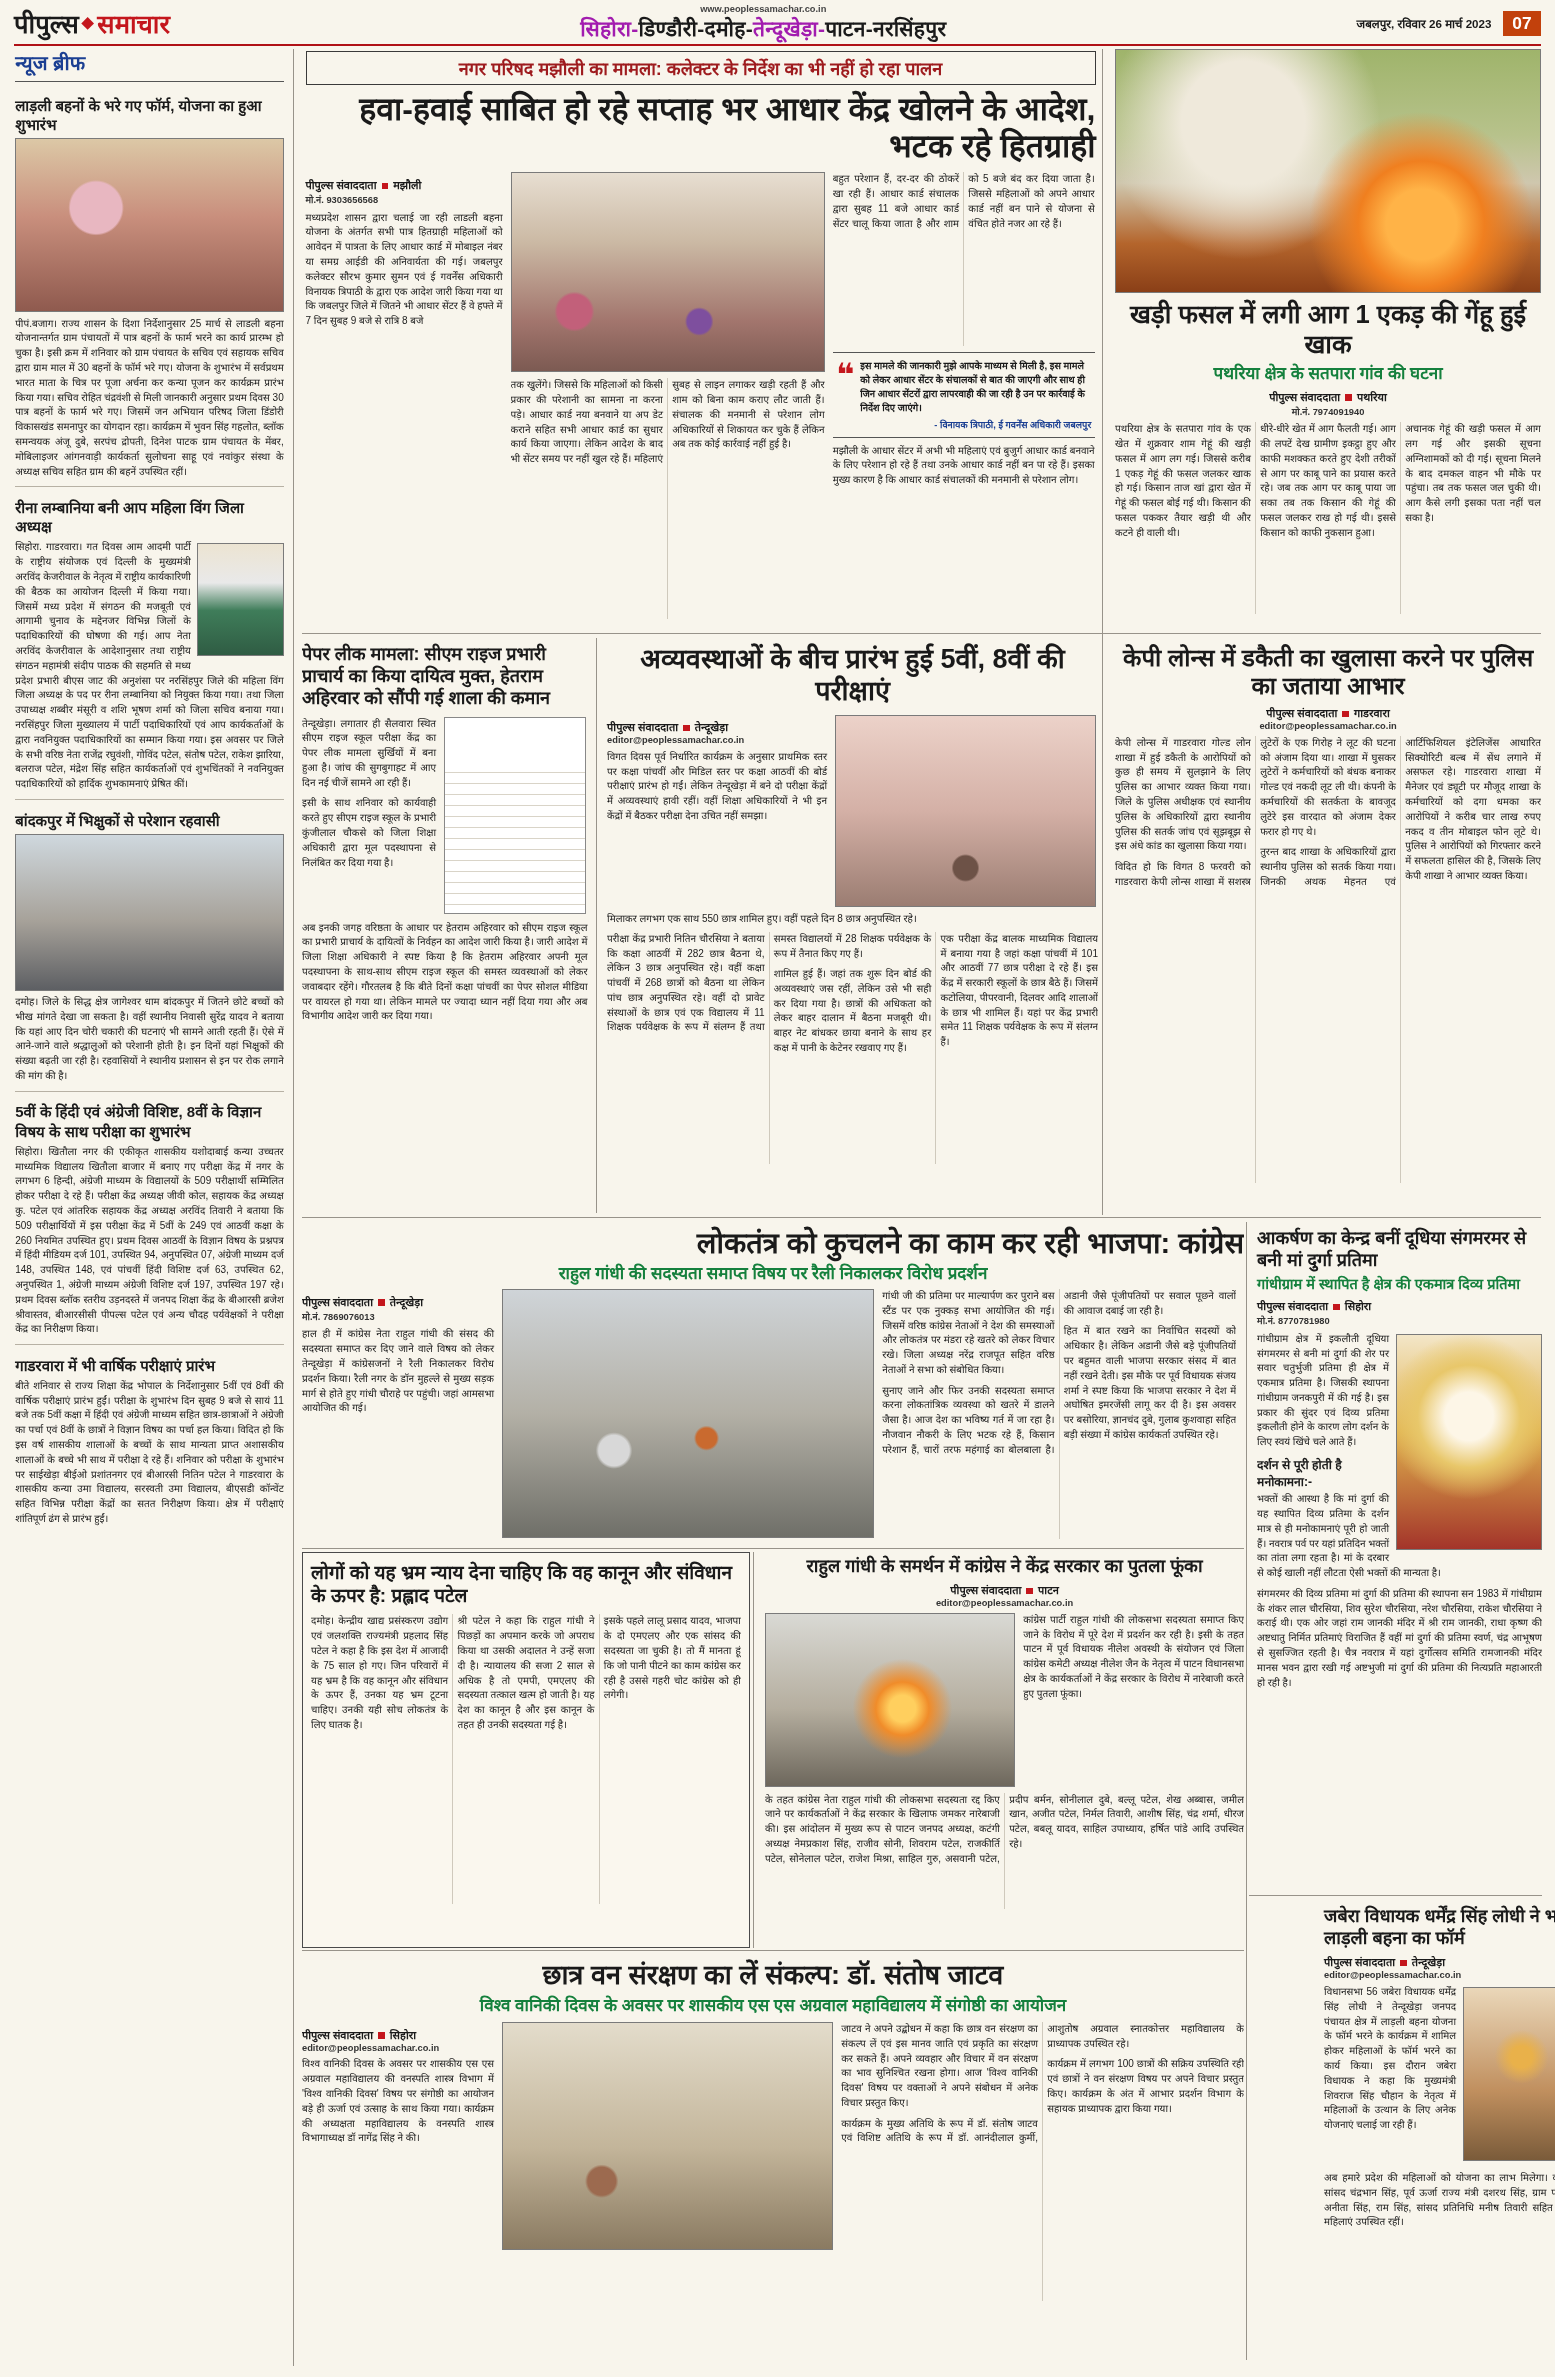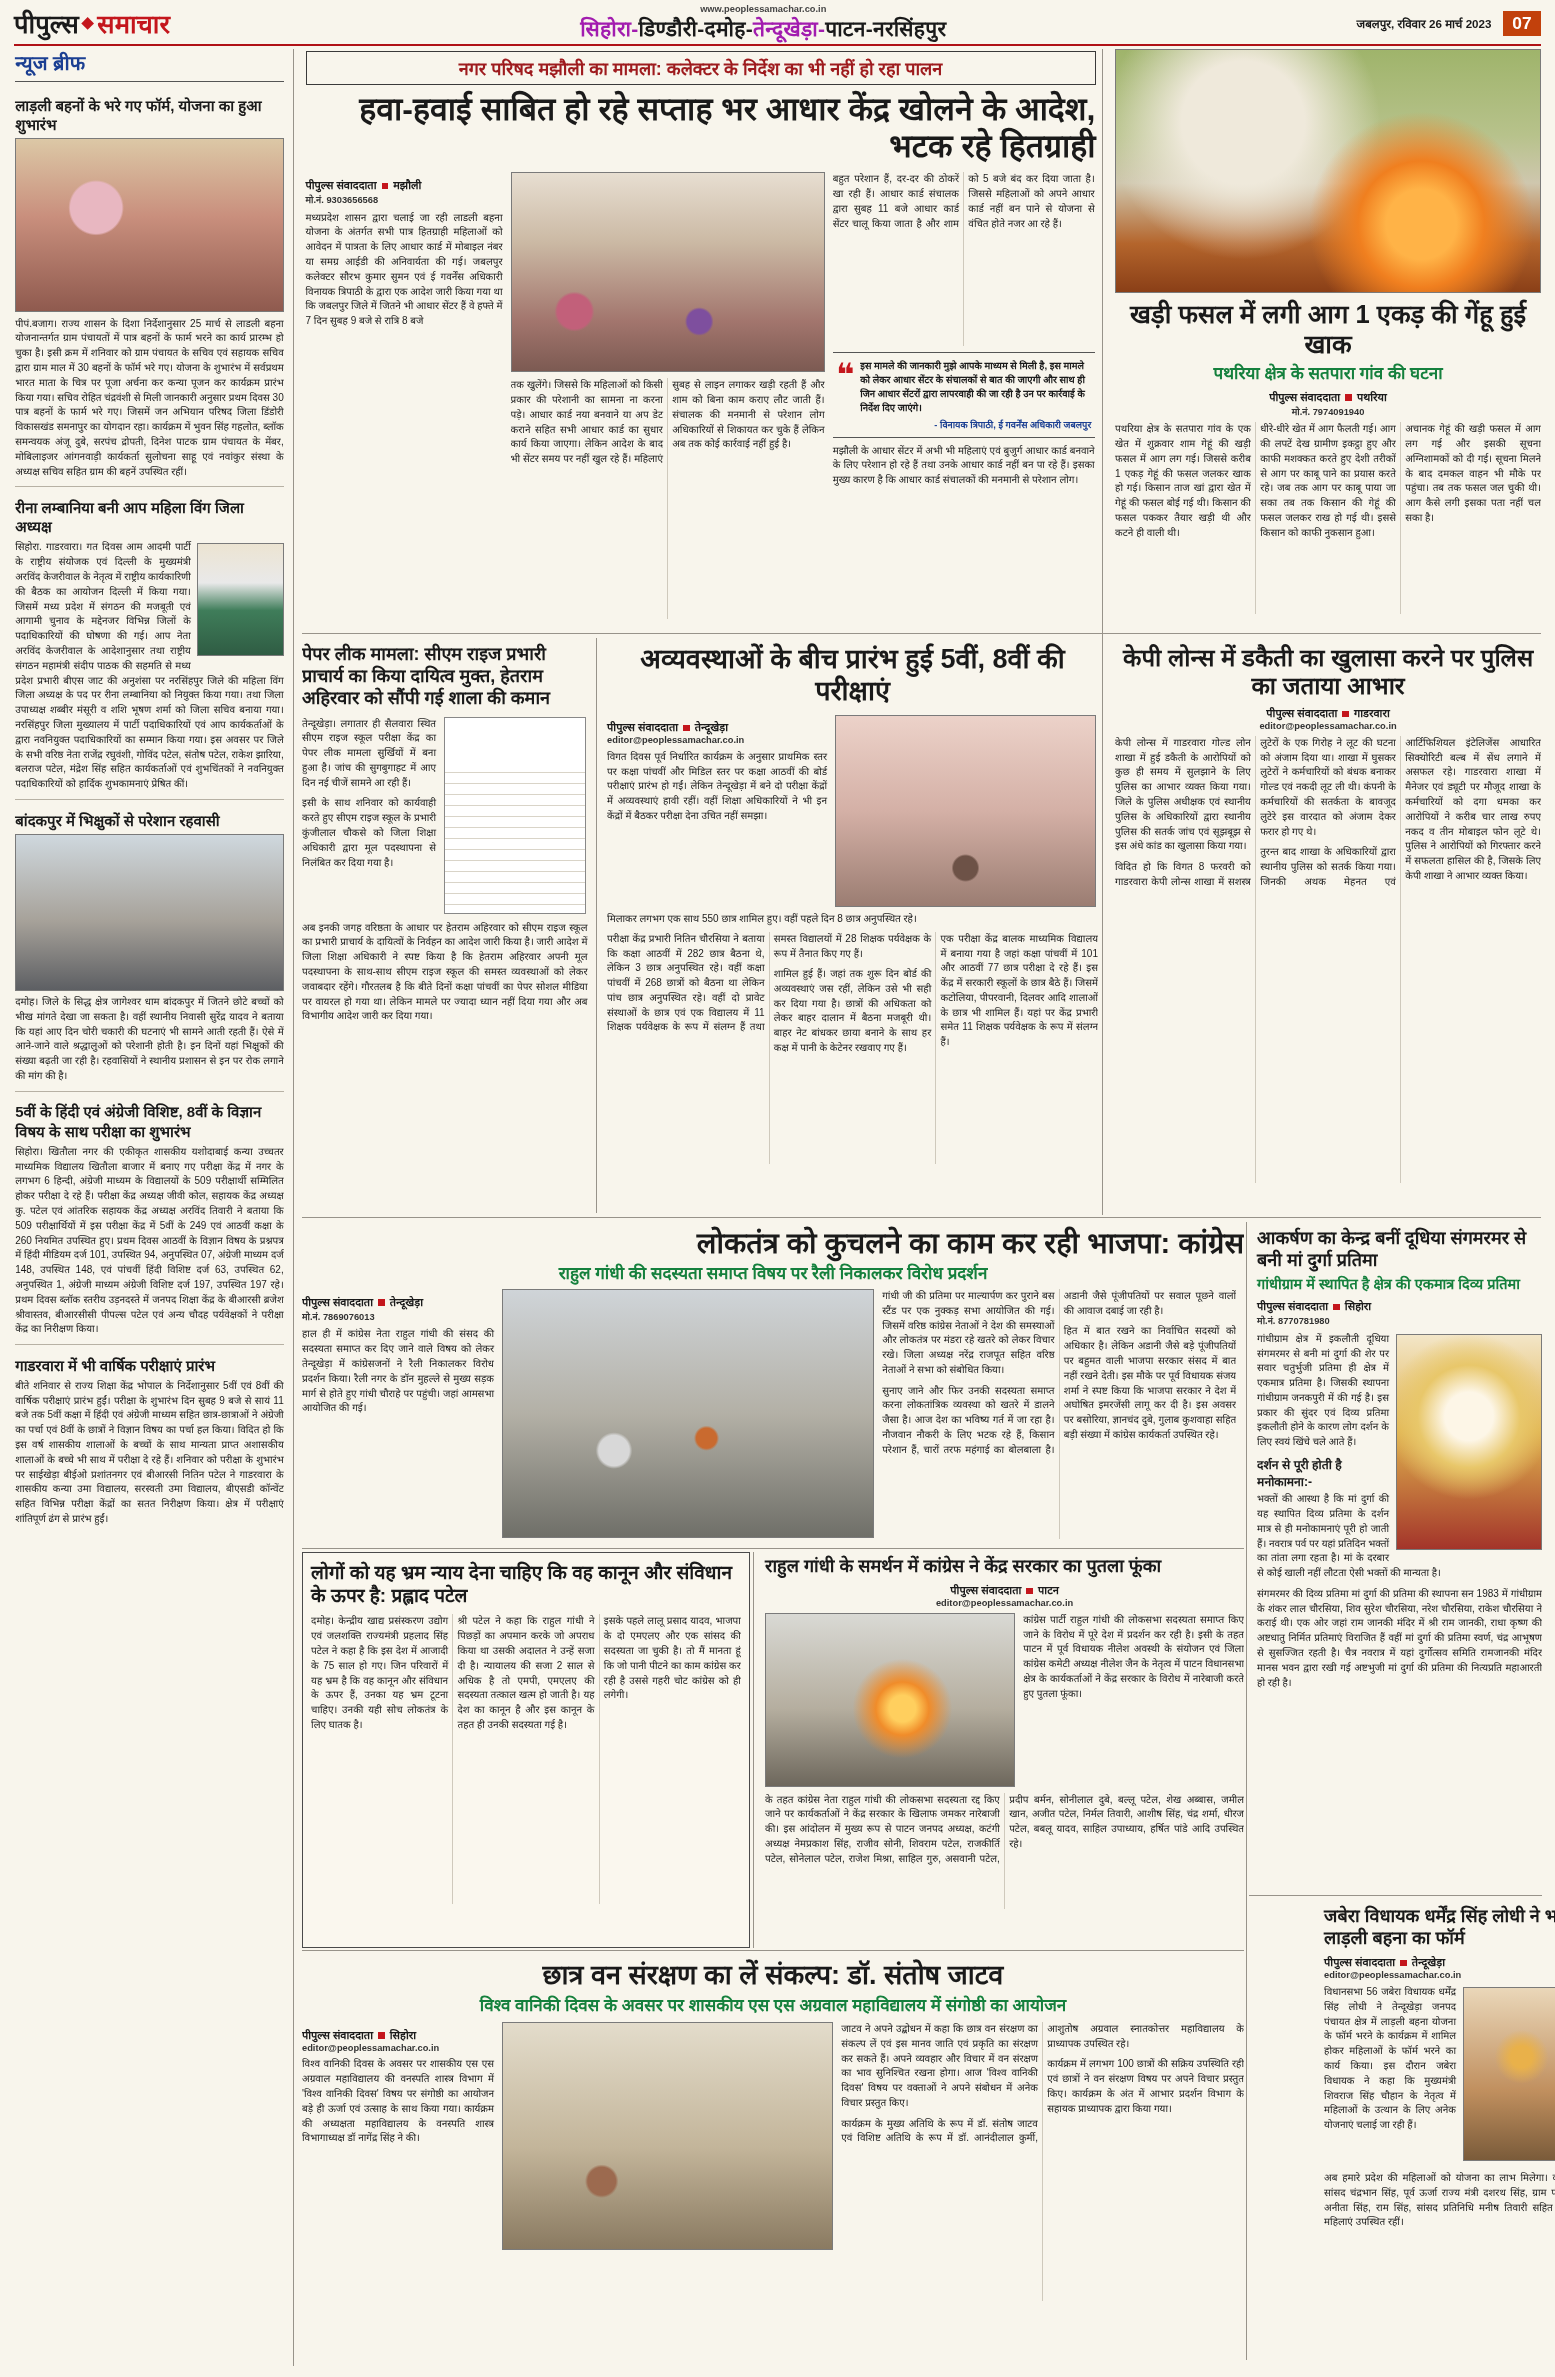--- a/index.html
+++ b/index.html
@@ -286,21 +286,21 @@
   <section class="abs" id="blk-patel">
     <h2 class="h-md" style="font-size:19px">लोगों को यह भ्रम न्याय देना चाहिए कि वह कानून और संविधान के ऊपर है: प्रह्लाद पटेल</h2>
     <div class="cols3" style="height:290px;margin-top:7px">
       <p class="bt">दमोह। केन्द्रीय खाद्य प्रसंस्करण उद्योग एवं जलशक्ति राज्यमंत्री प्रहलाद सिंह पटेल ने कहा है कि इस देश में आजादी के 75 साल हो गए। जिन परिवारों में यह भ्रम है कि वह कानून और संविधान के ऊपर हैं, उनका यह भ्रम टूटना चाहिए। उनकी यही सोच लोकतंत्र के लिए घातक है।</p>
       <p class="bt">श्री पटेल ने कहा कि राहुल गांधी ने पिछड़ों का अपमान करके जो अपराध किया था उसकी अदालत ने उन्हें सजा दी है। न्यायालय की सजा 2 साल से अधिक है तो एमपी, एमएलए की सदस्यता तत्काल खत्म हो जाती है। यह देश का कानून है और इस कानून के तहत ही उनकी सदस्यता गई है।</p>
       <p class="bt">इसके पहले लालू प्रसाद यादव, भाजपा के दो एमएलए और एक सांसद की सदस्यता जा चुकी है। तो मैं मानता हूं कि जो पानी पीटने का काम कांग्रेस कर रही है उससे गहरी चोट कांग्रेस को ही लगेगी।</p>
     </div>
   </section>
 
   <section class="abs" id="blk-effigy">
-    <h2 class="h-md" style="text-align:left">राहुल गांधी के समर्थन में कांग्रेस ने केंद्र सरकार का पुतला फूंका</h2>
+    <h2 class="h-md" style="text-align:center">राहुल गांधी के समर्थन में कांग्रेस ने केंद्र सरकार का पुतला फूंका</h2>
     <div style="text-align:center">
       <div class="byline">
         <span>पीपुल्स संवाददाता</span><span class="sq"></span><span>पाटन</span>
       </div>
       <div class="contact">editor@peoplessamachar.co.in</div>
     </div>
     <div class="row">
       <div class="photo ph-effigy"></div>
       <p class="bt" style="flex:1">कांग्रेस पार्टी राहुल गांधी की लोकसभा सदस्यता समाप्त किए जाने के विरोध में पूरे देश में प्रदर्शन कर रही है। इसी के तहत पाटन में पूर्व विधायक नीलेश अवस्थी के संयोजन एवं जिला कांग्रेस कमेटी अध्यक्ष नीलेश जैन के नेतृत्व में पाटन विधानसभा क्षेत्र के कार्यकर्ताओं ने केंद्र सरकार के विरोध में नारेबाजी करते हुए पुतला फूंका।</p>
     </div>

